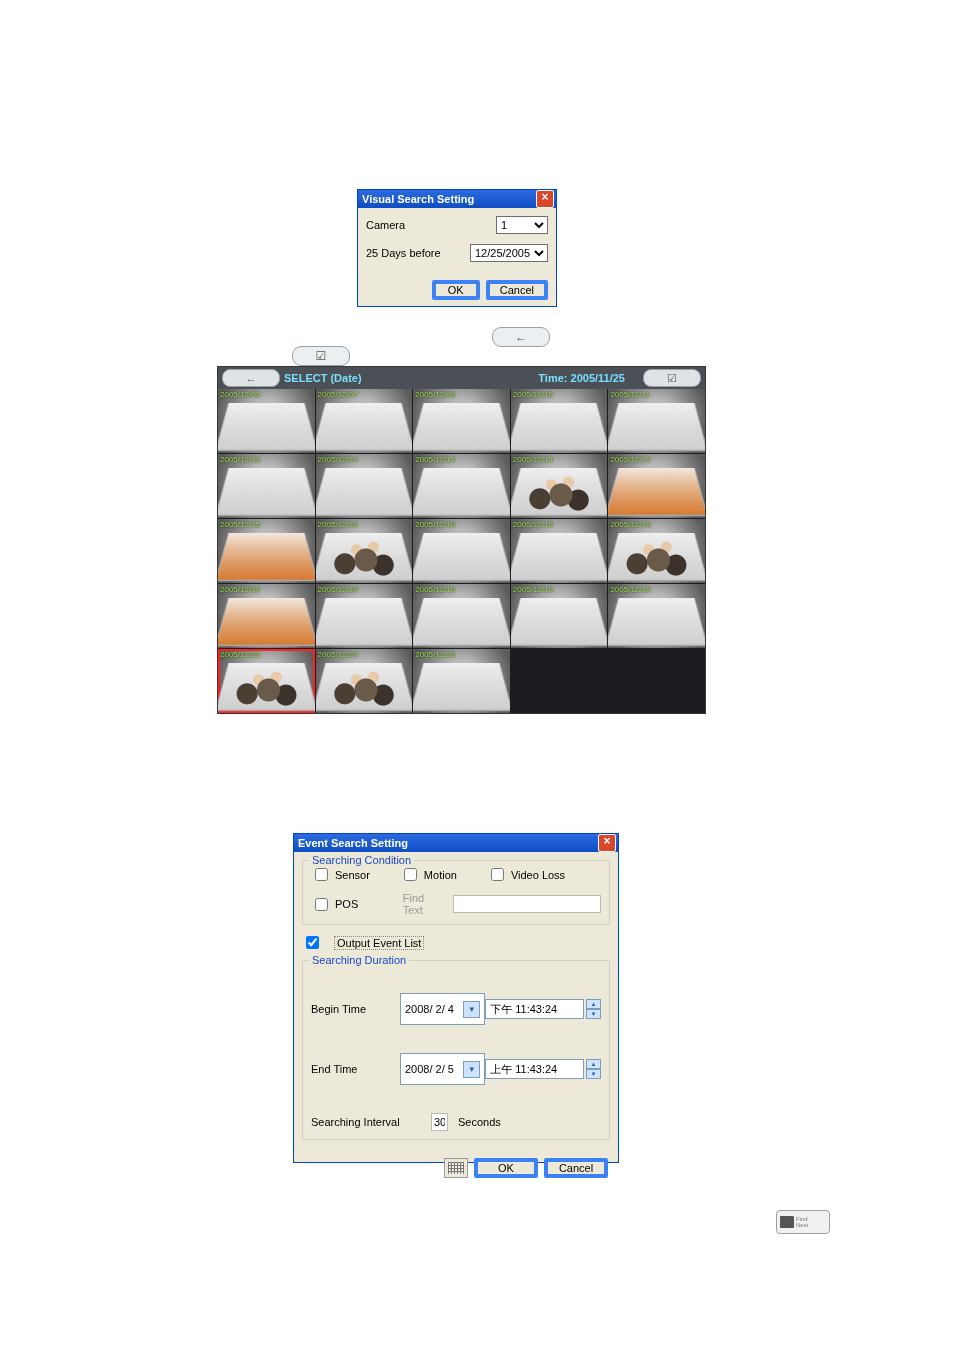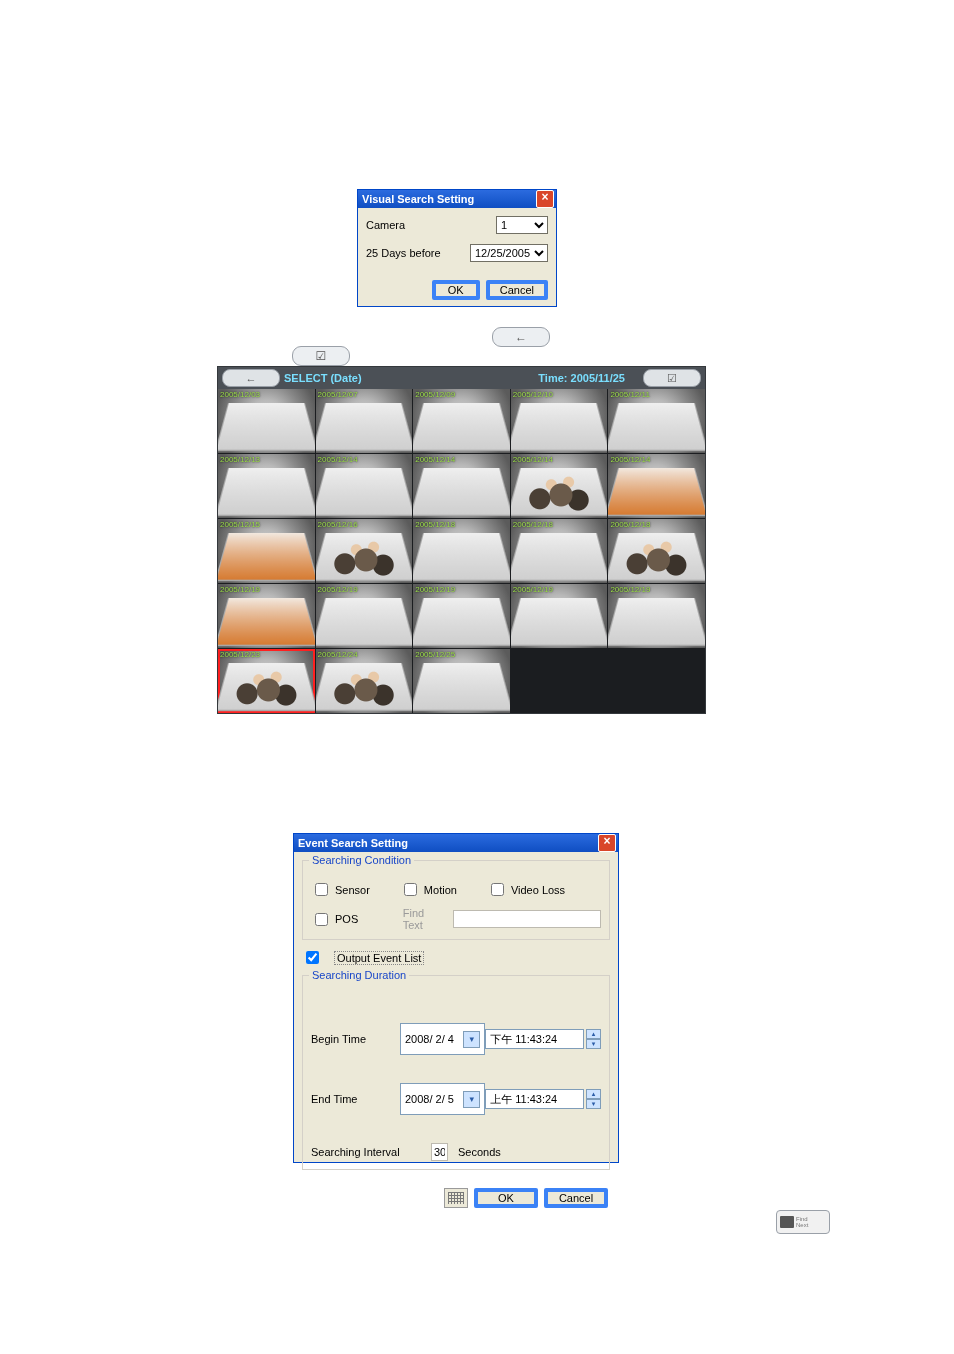--- a/index.html
+++ b/index.html
@@ -143,21 +143,21 @@
   
   .dlg-ess{
     position:absolute;
     left:293px; top:833px;
     width:324px; height:328px;
     border:1px solid #0046c8;
     background:#ece9d8;
   }
   .gbox{
     margin:8px;
-    padding:19px 8px 8px 8px;
+    padding:4px 8px 8px 8px;
     border:1px solid #d4d0c8;
     position:relative;
   }
   .gbox>.gtitle{
     position:absolute;top:-7px;left:6px;
     background:#ece9d8;padding:0 3px;
     color:#1846c8;font-size:11px;
   }
   .chkrow{display:flex;align-items:center;gap:30px;margin-bottom:8px;flex-wrap:wrap;}
   .chk{display:flex;align-items:center;gap:4px;}

